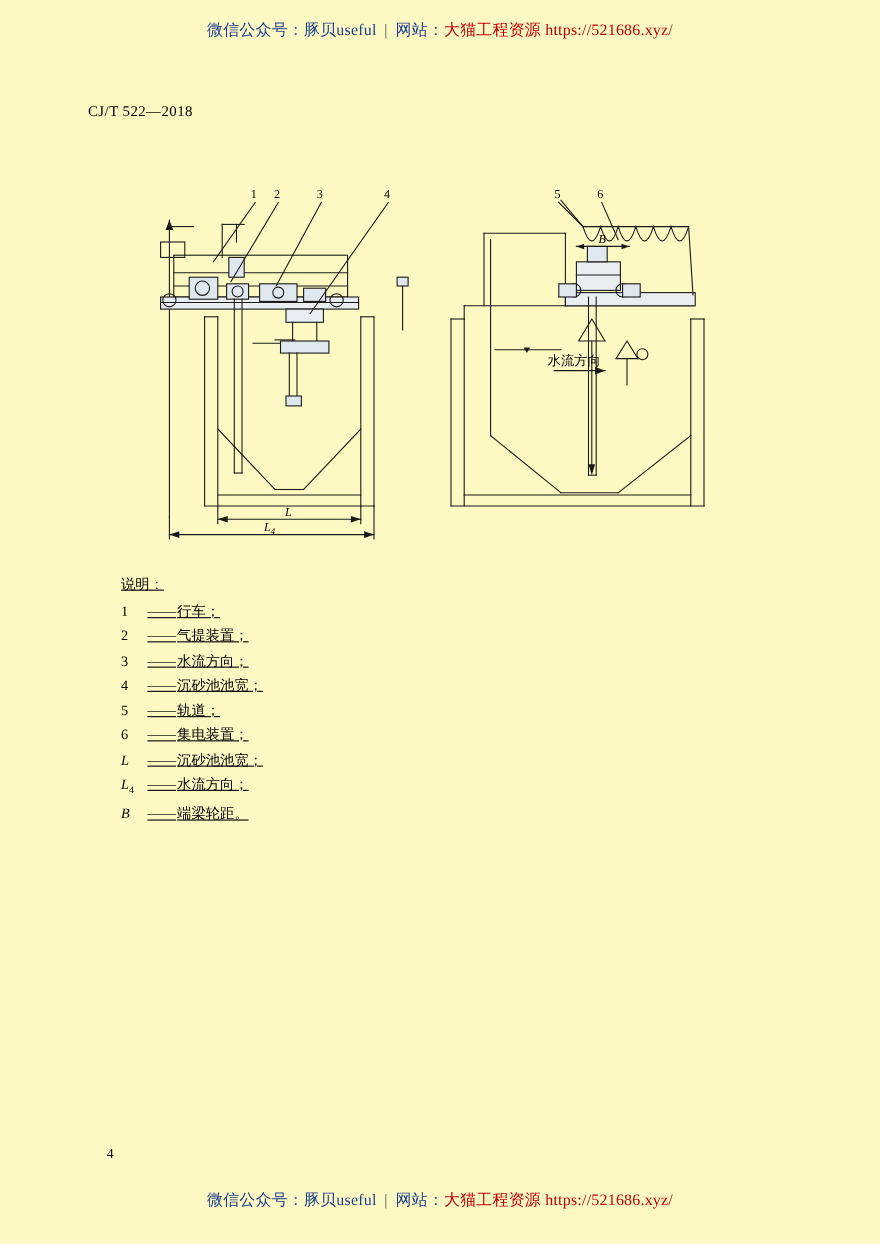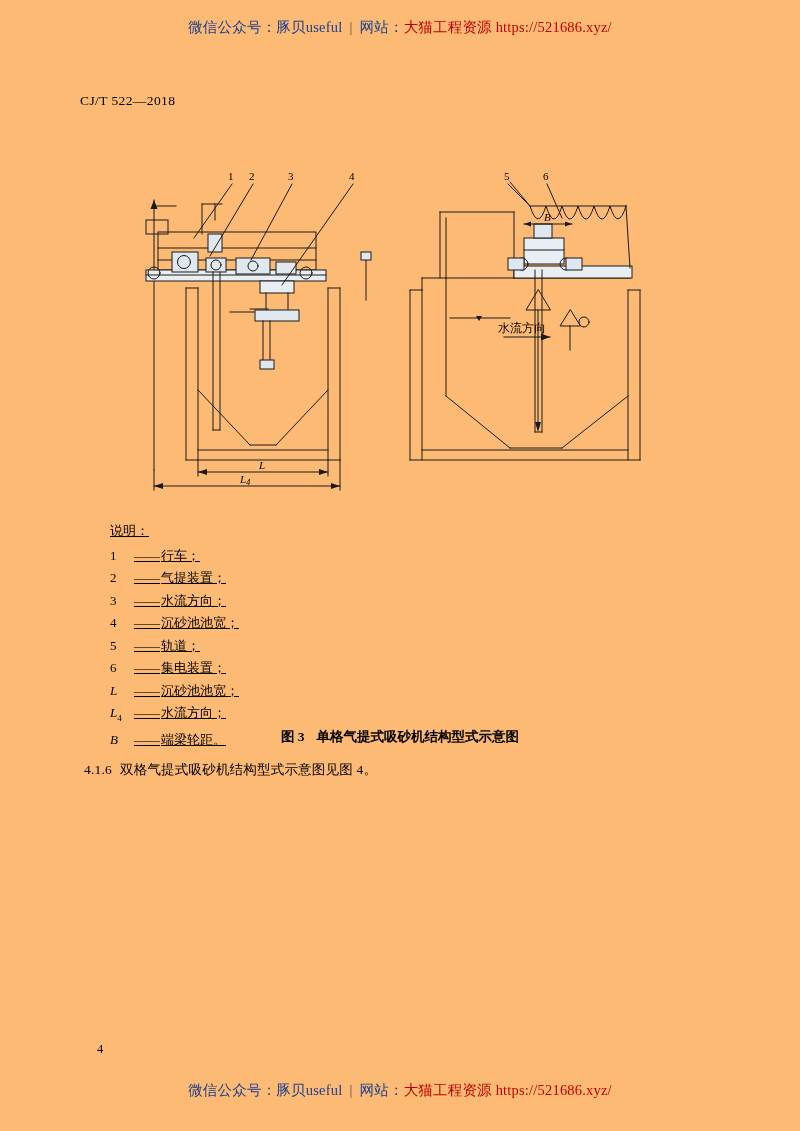--- a/index.html
+++ b/index.html
@@ -4,21 +4,21 @@
 <style>
   html, body {
     margin: 0;
     padding: 0;
     background: #b9b9b9;
   }
   .page {
     position: relative;
     width: 800px;
     height: 1131px;
-    background: #fdba74;
+    background: #fef9c3;
     margin: 0 auto;
     overflow: hidden;
     font-family: "Liberation Serif", "DejaVu Serif", serif;
     color: #000000;
   }
 
   
   .banner {
     position: absolute;
     left: 0;
@@ -296,27 +296,21 @@
       <span class="legend-key"><i>L</i></span><span class="legend-dash">——</span><span>沉砂池池宽；</span>
     </div>
     <div class="legend-row">
       <span class="legend-key"><i>L</i><sub>4</sub></span><span class="legend-dash">——</span><span>水流方向；</span>
     </div>
     <div class="legend-row">
       <span class="legend-key"><i>B</i></span><span class="legend-dash">——</span><span>端梁轮距。</span>
     </div>
   </div>
 
-  <div class="fig-caption">
-    <span>图 3</span><span class="gap"></span><span>单格气提式吸砂机结构型式示意图</span>
-  </div>
-
-  <div class="body-para">
-    <span class="num">4.1.6</span><span>双格气提式吸砂机结构型式示意图见图 4。</span>
-  </div>
+
 
   <div class="page-number">4</div>
 
   <div class="banner" id="banner-bottom">
     <span class="wx">微信公众号：</span><span class="wx">豚贝useful</span><span class="sep">|</span><span class="site">网站：</span><span class="brand">大猫工程资源</span> <span class="url">https://521686.xyz/</span>
   </div>
 
 </div>
 
 </body></html>

